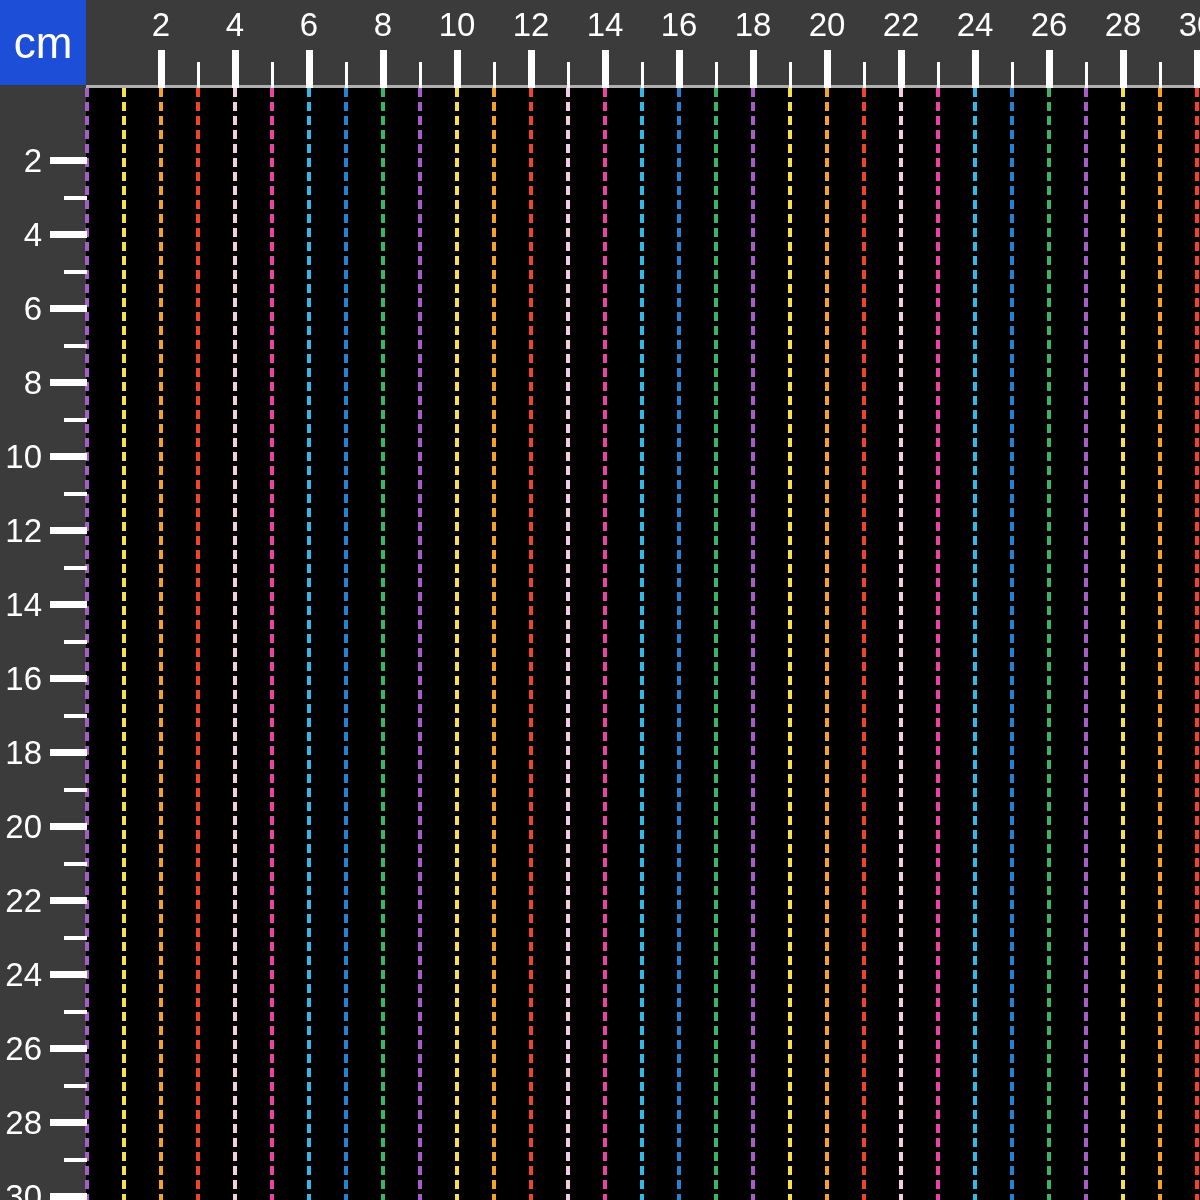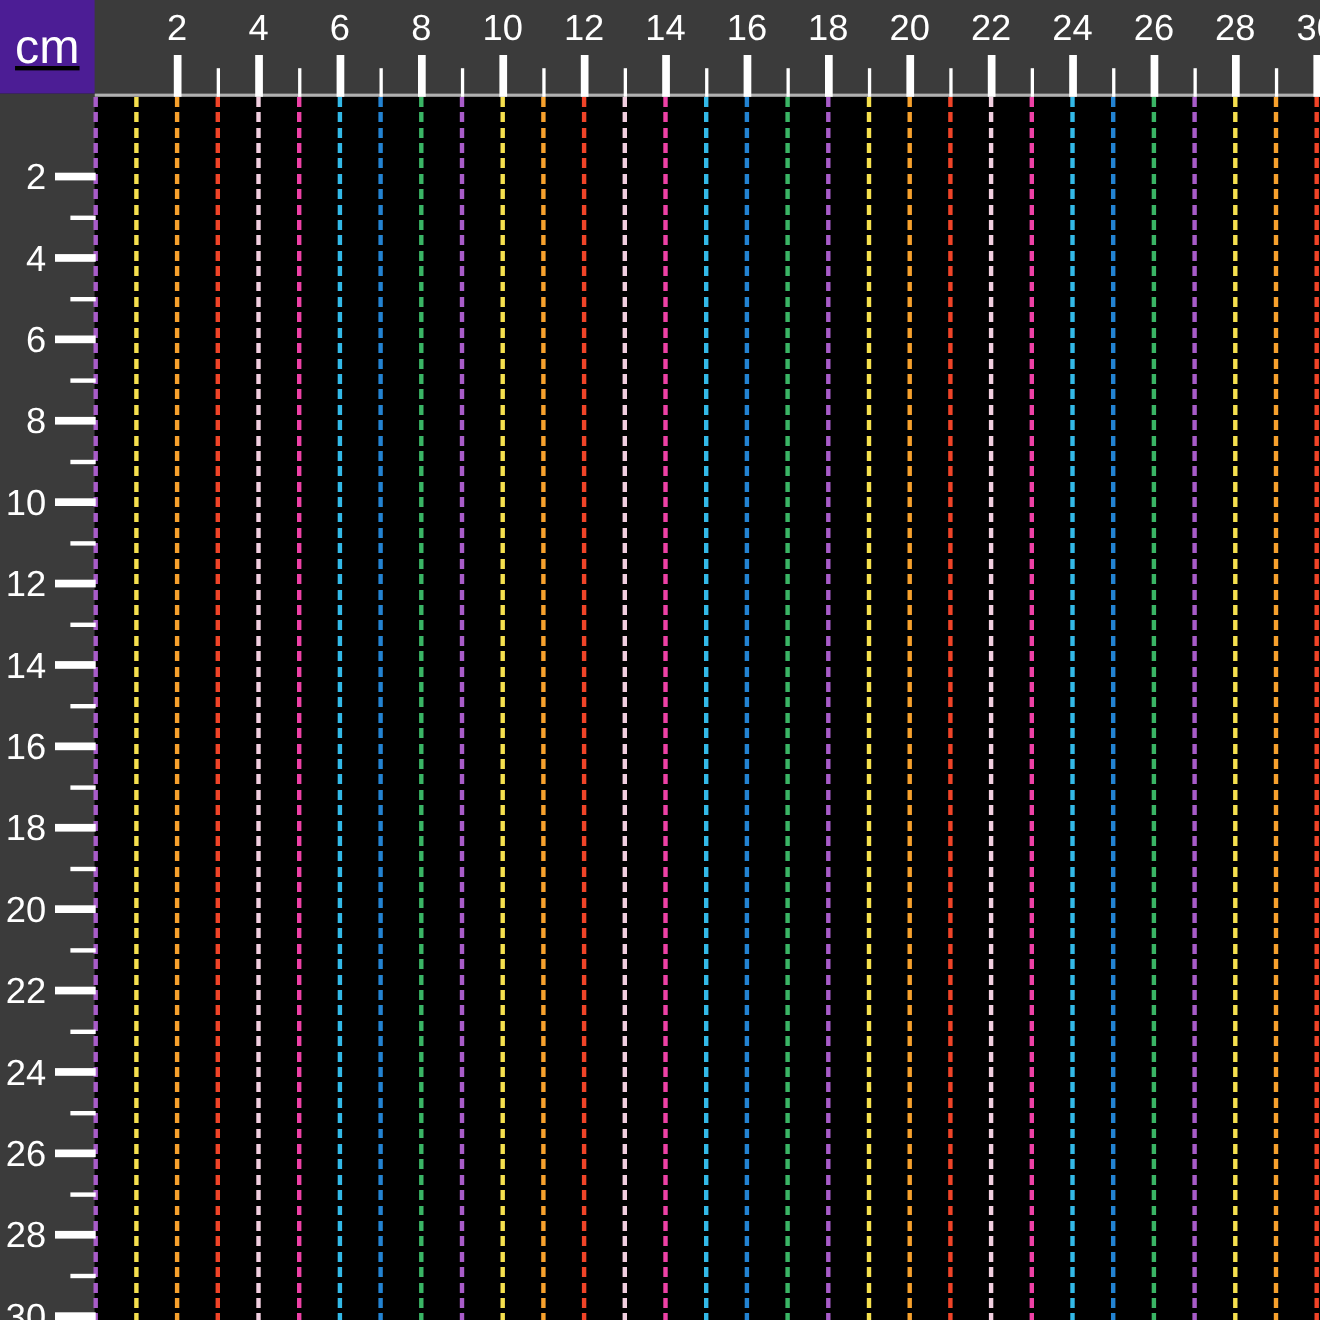--- a/index.html
+++ b/index.html
@@ -36,21 +36,21 @@
 </style>
 </head>
 <body>
 
 <div id="overlay">
   <div class="canvas-bg" id="canvasBg" style="background: rgb(0, 0, 0);"></div>
   <div class="top-ruler" id="topRuler" style="background: rgb(59, 59, 59);"></div>
   <div class="left-ruler" id="leftRuler" style="background: rgb(59, 59, 59);"></div>
   <div class="baseline" id="baseline" style="background: rgb(176, 176, 176);"></div>
   <div id="gridlinesLayer"></div>
-  <div class="corner" id="cornerBox" style="background: #4c1d95; text-decoration: underline;">
+  <div class="corner" id="cornerBox" style="background: #1d4ed8;">
     <span>cm</span>
   </div>
 <div class="htick-major" style="left: 157.5px; background: rgb(255, 255, 255);"></div>
     <div class="htick-major" style="left: 231.5px; background: rgb(255, 255, 255);"></div>
     <div class="htick-major" style="left: 305.5px; background: rgb(255, 255, 255);"></div>
     <div class="htick-major" style="left: 379.5px; background: rgb(255, 255, 255);"></div>
     <div class="htick-major" style="left: 453.5px; background: rgb(255, 255, 255);"></div>
     <div class="htick-major" style="left: 527.5px; background: rgb(255, 255, 255);"></div>
     <div class="htick-major" style="left: 601.5px; background: rgb(255, 255, 255);"></div>
     <div class="htick-major" style="left: 675.5px; background: rgb(255, 255, 255);"></div>

